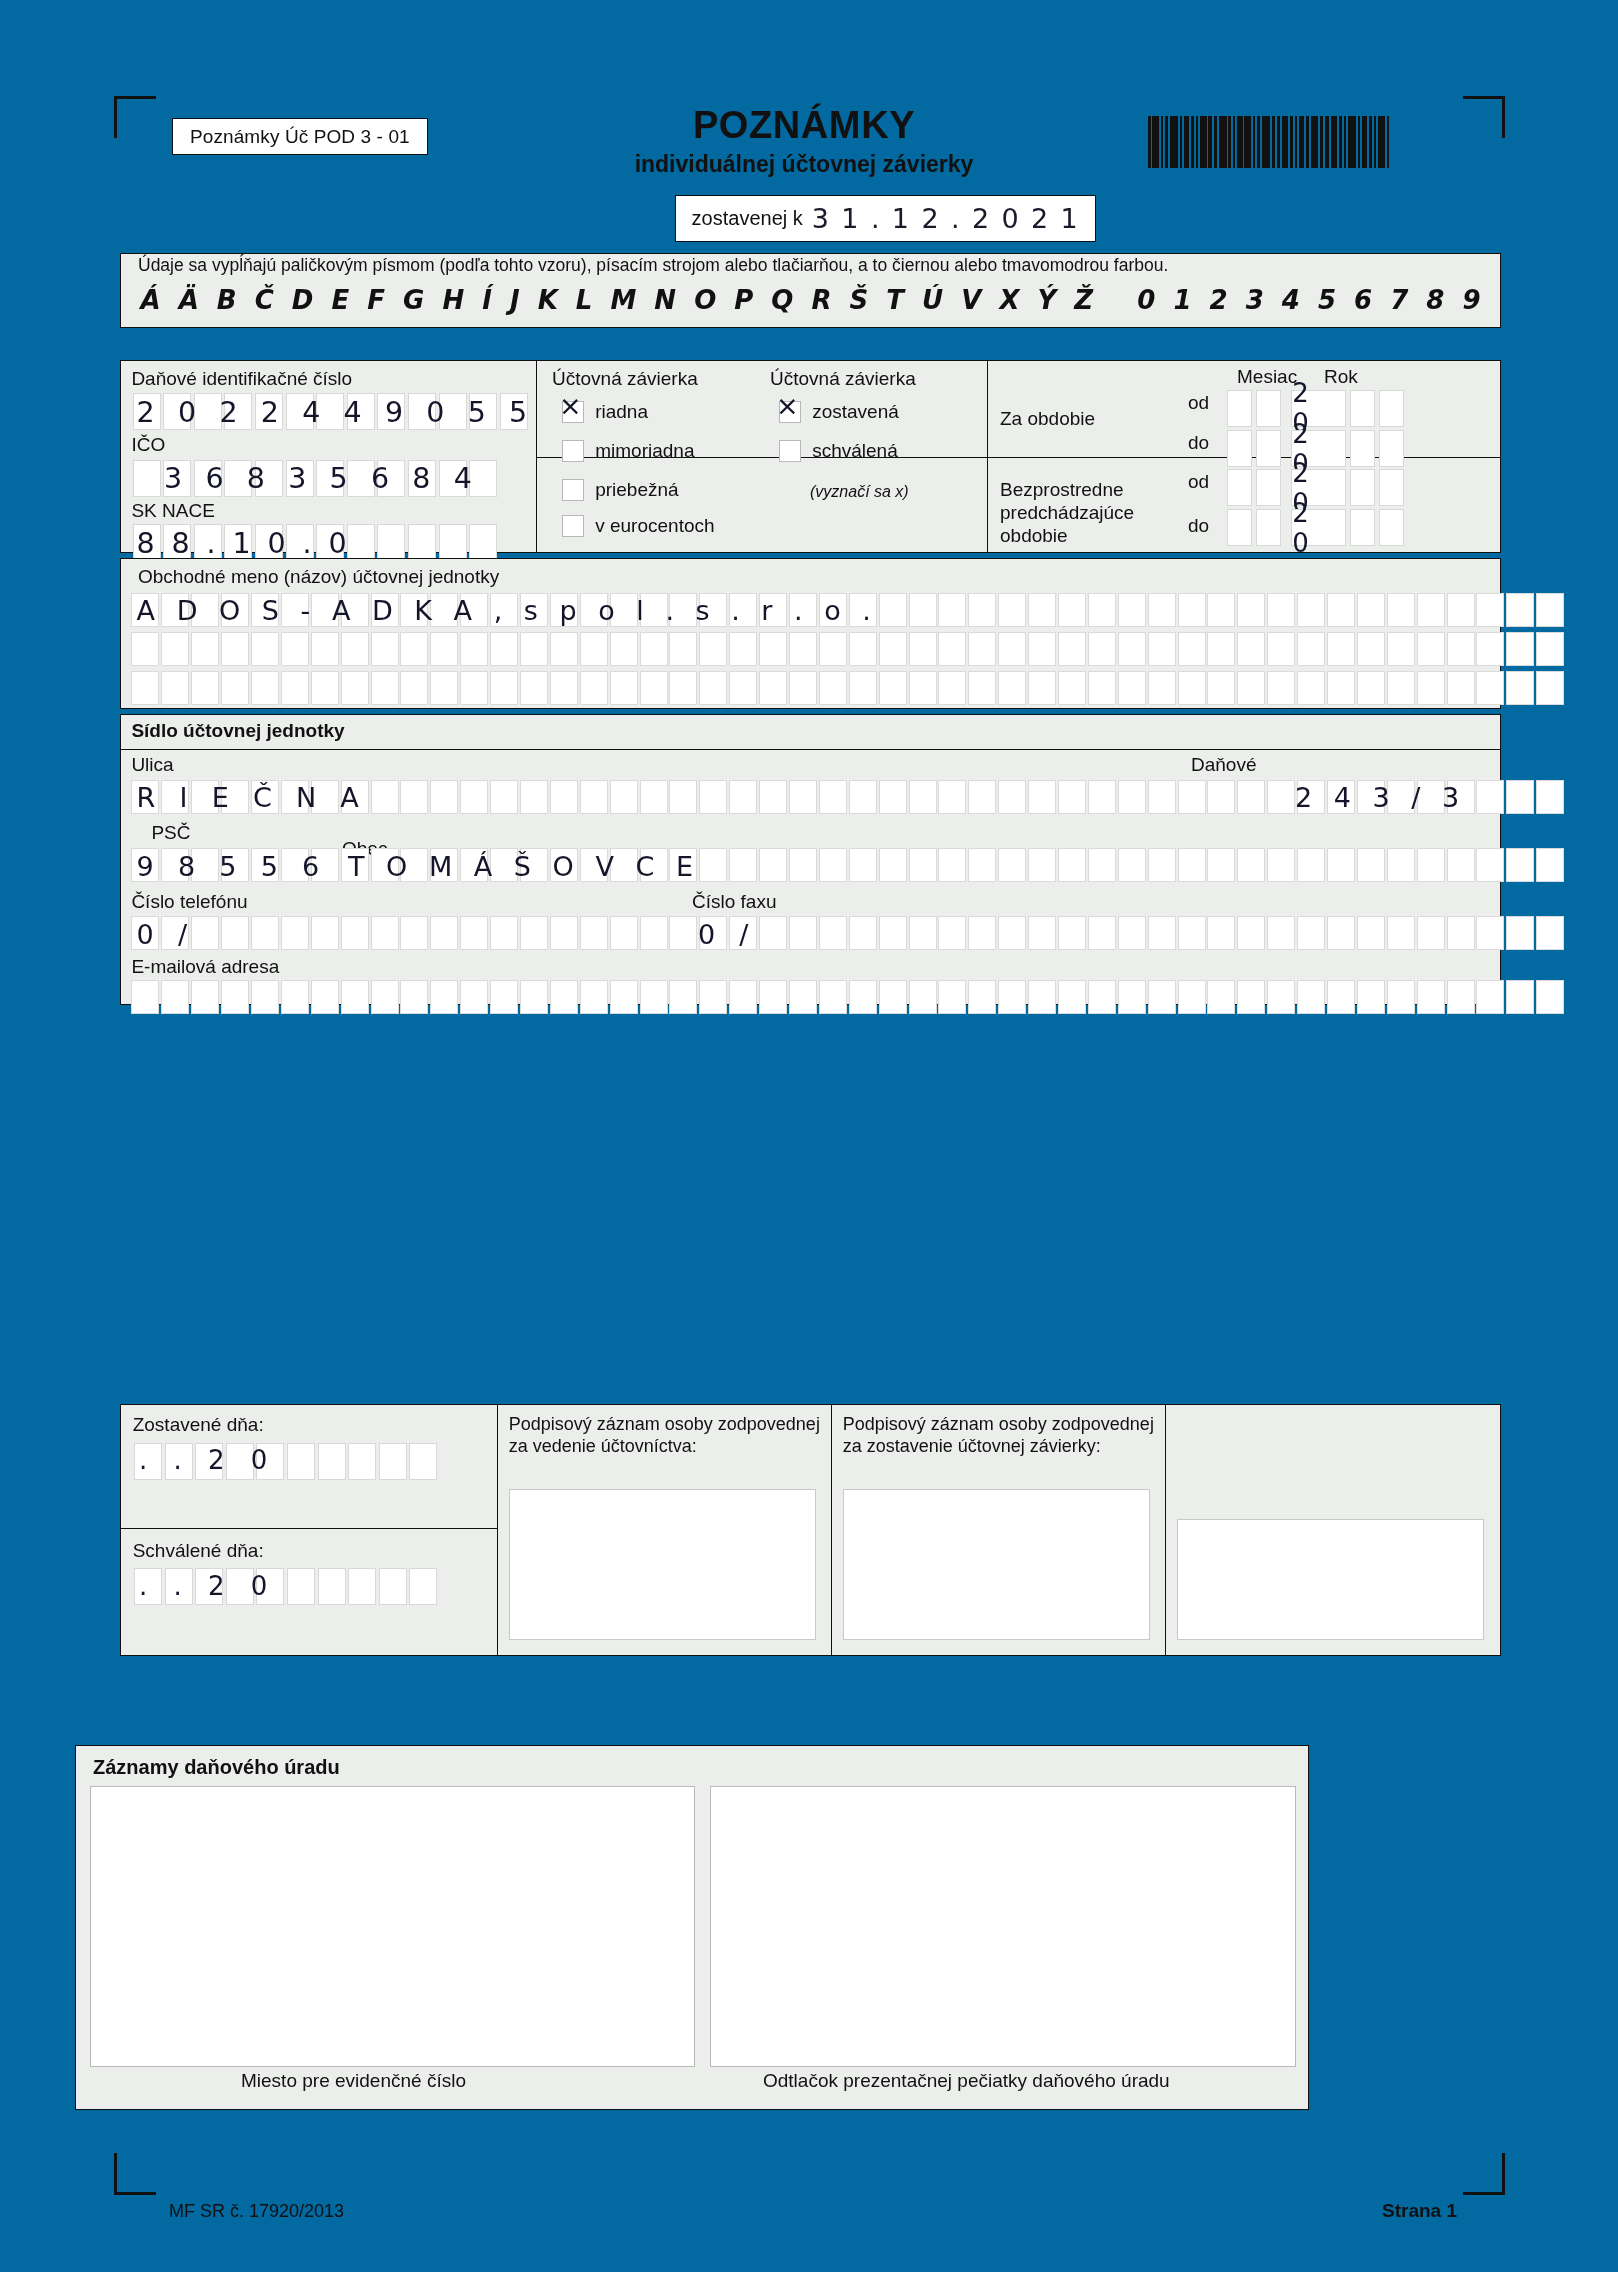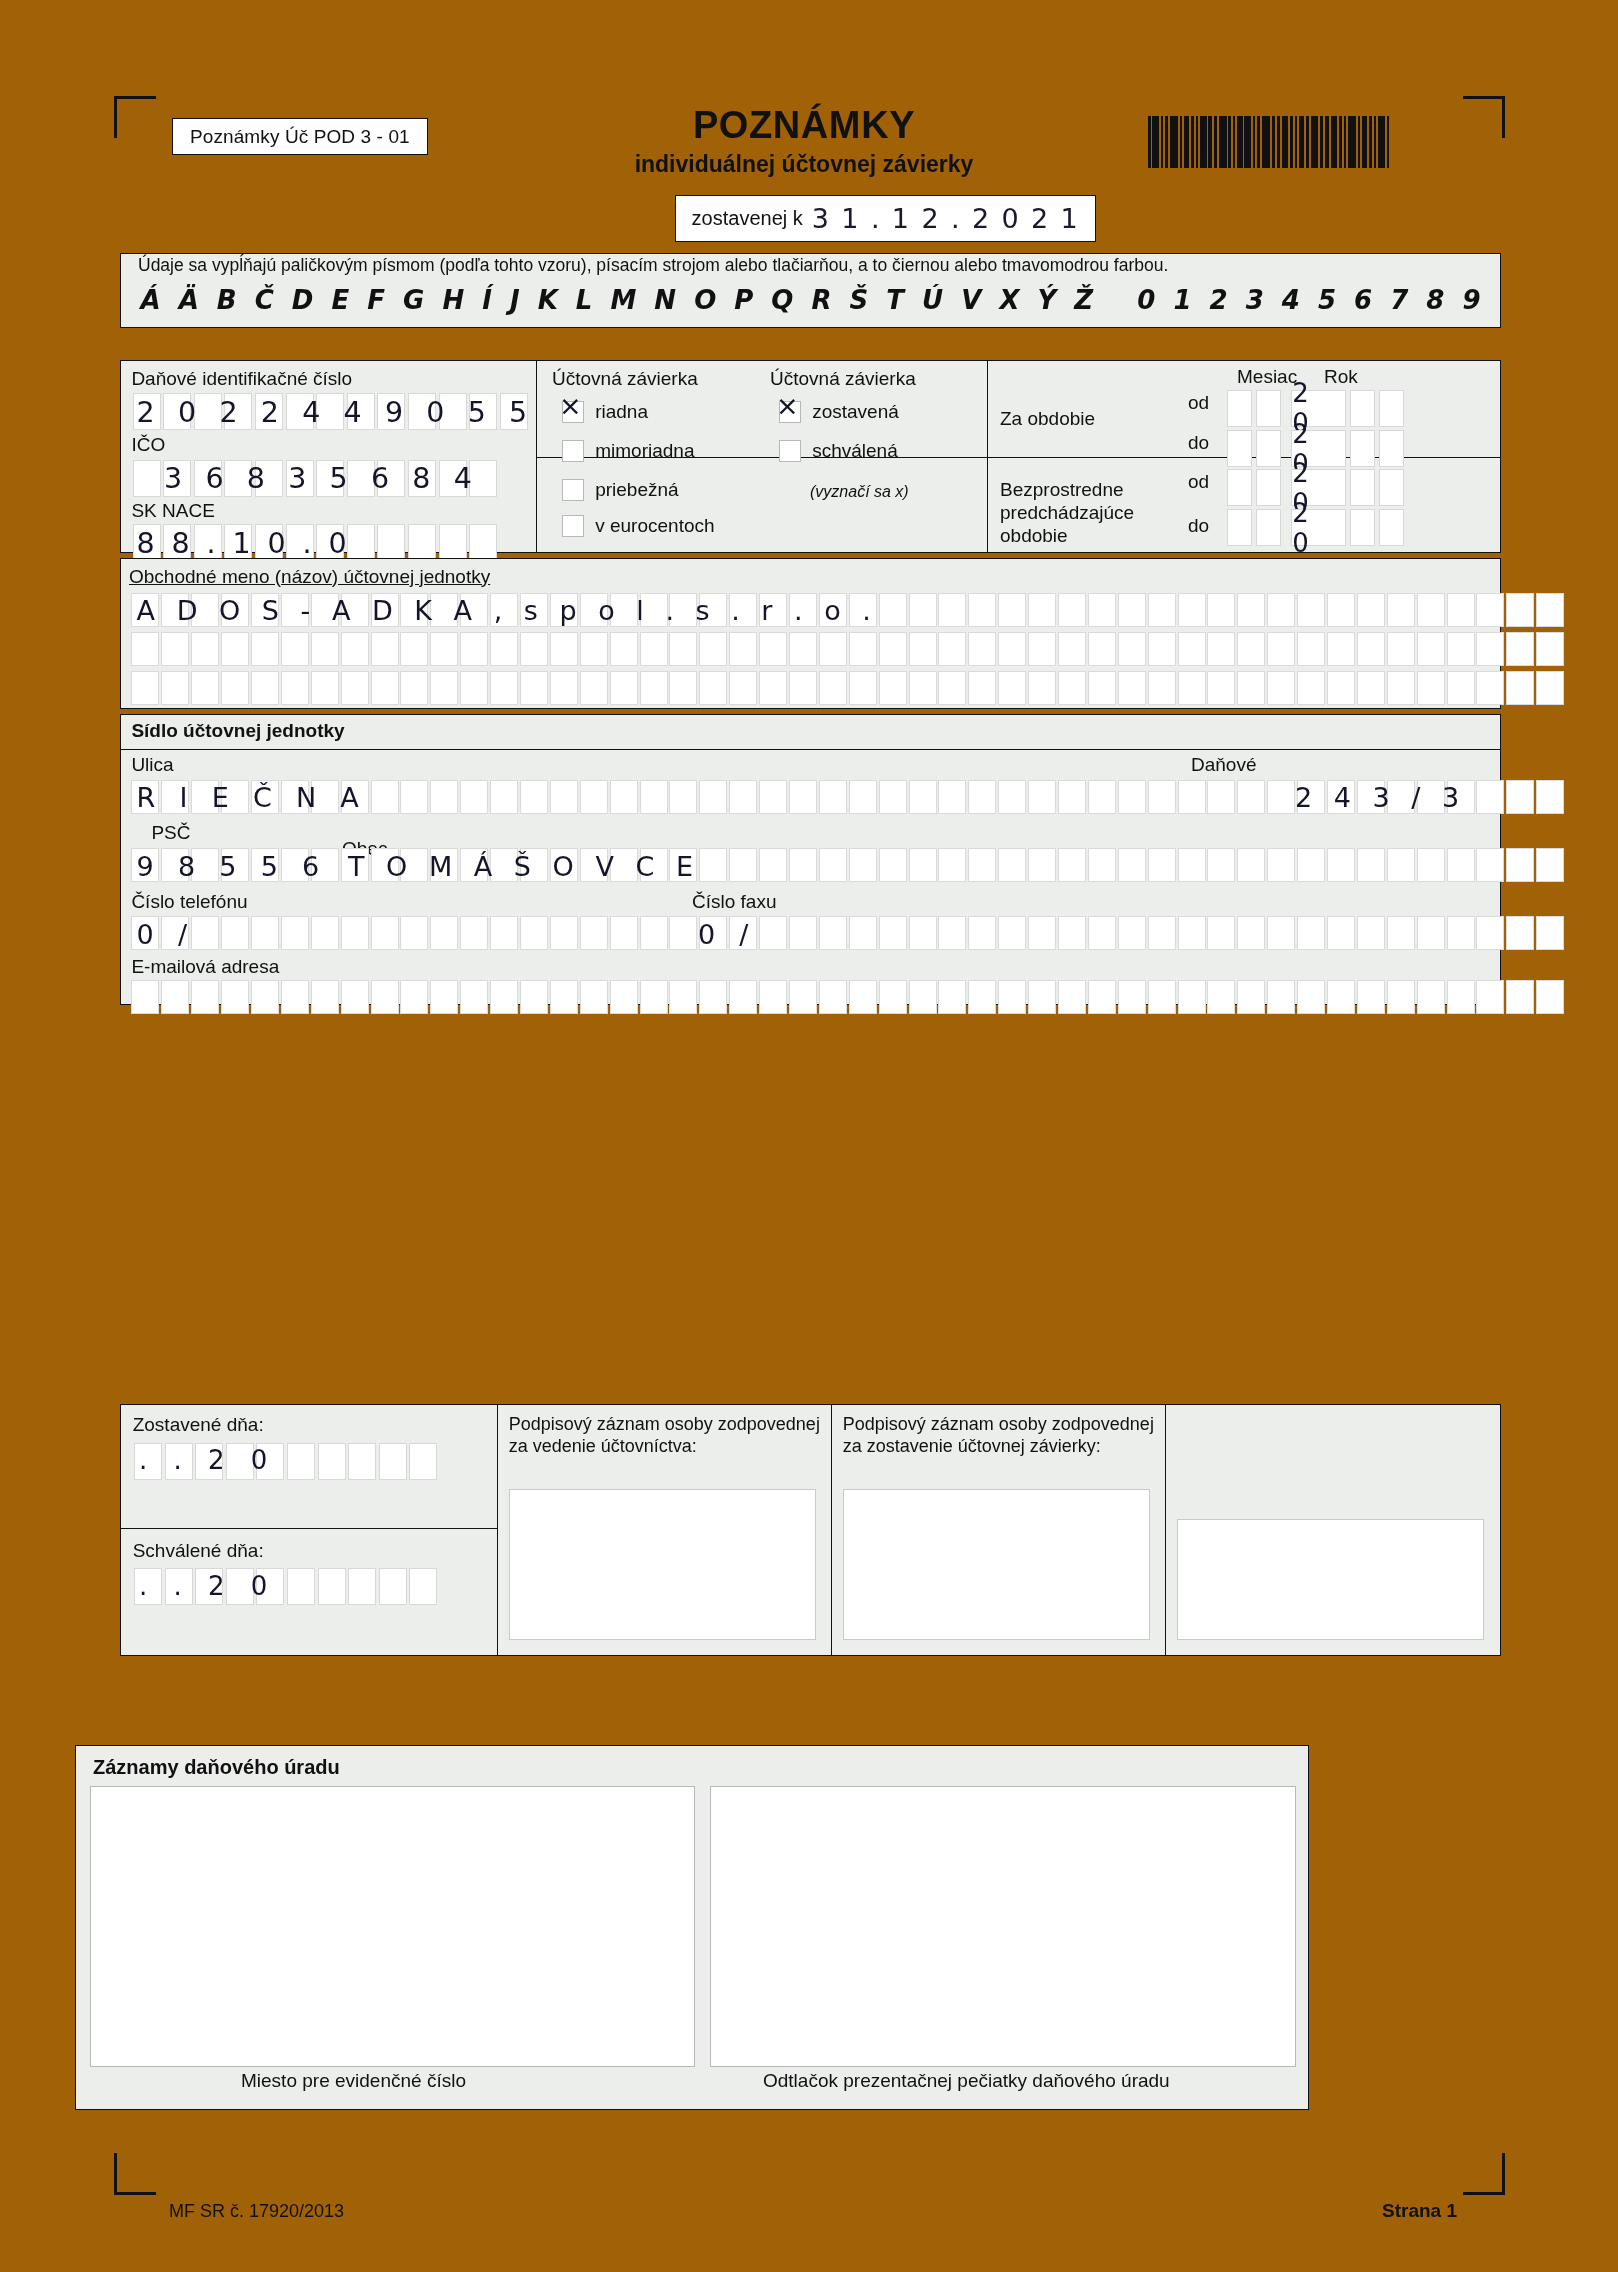--- a/index.html
+++ b/index.html
@@ -6,21 +6,21 @@
   body{
     width:1619px;height:2273px;
     background:#f2f2f0;
     font-family:"Liberation Sans", sans-serif;
     color:#111;
     position:relative;
     overflow:hidden;
   }
   .page{
     position:absolute;inset:0;
-    background:#a16207;
+    background:#0369a1;
   }
   
   .crop{position:absolute;border:3.2px solid #111;}
   .crop.tl{left:114px;top:96px;width:39px;height:39px;border-right:none;border-bottom:none;}
   .crop.tr{right:114px;top:96px;width:39px;height:39px;border-left:none;border-bottom:none;}
   .crop.bl{left:114px;bottom:78px;width:39px;height:39px;border-right:none;border-top:none;}
   .crop.br{right:114px;bottom:78px;width:39px;height:39px;border-left:none;border-top:none;}
 
   .formbox{position:absolute;left:120px;top:104px;width:1381px;}
 
@@ -299,21 +299,21 @@
             <span class="cell" style="width: 23px;"></span>
             <span class="cell" style="width: 23px;"></span>
             <span style="width: 53px; height: 35px; background: rgb(255, 255, 255); border: 0.6px solid rgb(216, 216, 216); font-family: &quot;DejaVu Sans&quot;, sans-serif; font-size: 26px; color: rgb(21, 21, 42); display: flex; align-items: center; justify-content: center; letter-spacing: 3.9px; margin-left: 6.5px;">2 0</span>
             <span class="cell" style="width: 23px;"></span>
             <span class="cell" style="width: 23px;"></span>
           </div>
         </div>
     </div>
 
     <div class="block sect" style="top:454px;height:149px;">
-      <div class="lbl" style="position:absolute;left:8px;top:6.5px;text-decoration:underline;">Obchodné meno (názov) účtovnej jednotky</div>
+      <div class="lbl" style="position:absolute;left:17px;top:6.5px;">Obchodné meno (názov) účtovnej jednotky</div>
       <div style="position:absolute;left:10.4px;top:34px;" class="rowcells" id="name-row-1">
           <span class="rc"></span>
           <span class="rc"></span>
           <span class="rc"></span>
           <span class="rc"></span>
           <span class="rc"></span>
           <span class="rc"></span>
           <span class="rc"></span>
           <span class="rc"></span>
           <span class="rc"></span>

